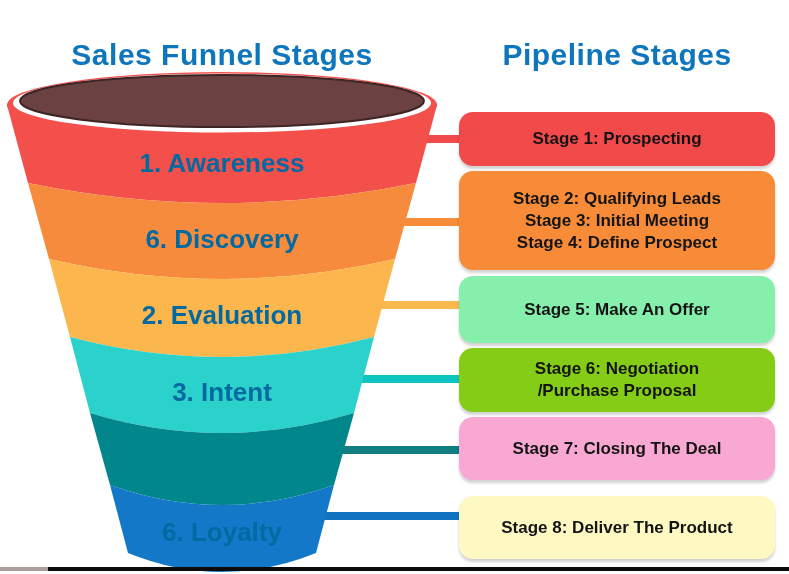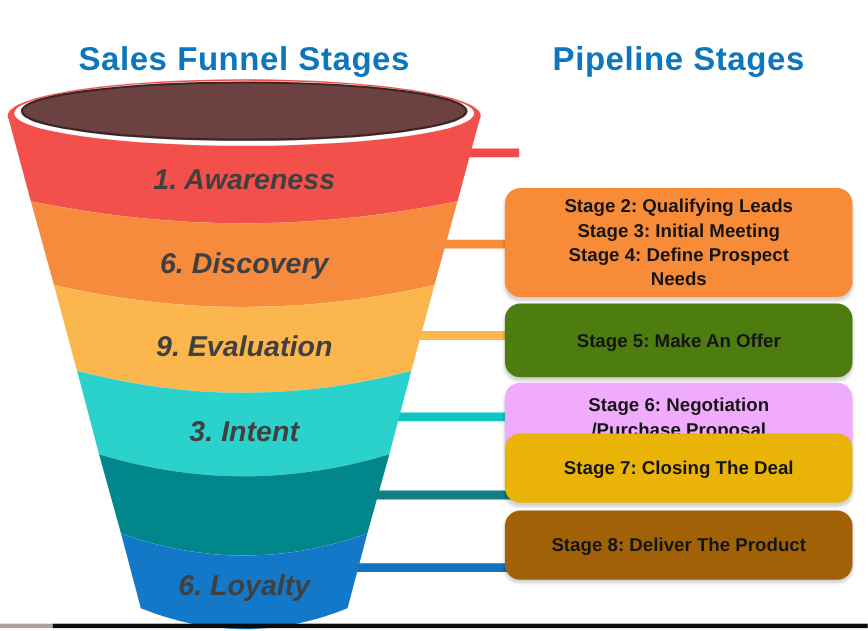--- a/index.html
+++ b/index.html
@@ -9,21 +9,21 @@
   }
   .stage svg{position:absolute;left:0;top:0;z-index:0;}
   .title{
     position:absolute;z-index:2;top:18px;font-size:30px;font-weight:800;
     letter-spacing:0.5px;text-align:center;color:#0E76BC;margin-top:20px;
   }
   .title.left{left:0;width:444px;}
   .title.right{left:459px;width:316px;}
   .flabel{
     position:absolute;z-index:2;left:0;width:444px;text-align:center;
-    font-size:26px;font-weight:800;color:#404040;line-height:30px;font-style:italic;
+    font-size:26px;font-weight:800;color:#0369a1;line-height:30px;
   }
   .pbox{
     position:absolute;z-index:2;left:459px;width:316px;border-radius:14px;
     display:flex;flex-direction:column;justify-content:center;align-items:center;
     box-shadow:0 3px 3px rgba(0,0,0,0.18);
   }
   .pline{
     font-size:17px;font-weight:700;color:#141414;line-height:22px;text-align:center;
     width:100%;
   }
@@ -54,44 +54,46 @@
     <ellipse cx="222" cy="105" rx="215" ry="33" fill="#F4504B"></ellipse>
     <ellipse cx="222" cy="103" rx="209" ry="29.5" fill="#FFFFFF"></ellipse>
     <ellipse cx="222" cy="101" rx="202" ry="26" stroke="#3E2424" stroke-width="2" fill="#6B4141"></ellipse>
   </svg>
 
   <div class="title left">Sales Funnel Stages</div>
   <div class="title right">Pipeline Stages</div>
 
   <div class="flabel" style="top:148px">1. Awareness</div>
   <div class="flabel" style="top:224px">6. Discovery</div>
-  <div class="flabel" style="top:300px">9. Evaluation</div>
+  <div class="flabel" style="top:300px">2. Evaluation</div>
   <div class="flabel" style="top:377px">3. Intent</div>
   <div class="flabel" style="top:517px">6. Loyalty</div>
 
+  <div class="pbox" style="top: 112px; height: 54px; background-color: rgb(242, 73, 75);">
+    <div class="pline">Stage 1: Prospecting</div>
+  </div>
 
   <div class="pbox" style="top: 171px; height: 99px; background-color: rgb(247, 139, 56);">
     <div class="pline">Stage 2: Qualifying Leads</div>
     <div class="pline">Stage 3: Initial Meeting</div>
     <div class="pline">Stage 4: Define Prospect</div>
-    <div class="pline">Needs</div>
   </div>
 
-  <div class="pbox" style="top: 276px; height: 67px; background-color: #4d7c0f;">
+  <div class="pbox" style="top: 276px; height: 67px; background-color: #86efac;">
     <div class="pline">Stage 5: Make An Offer</div>
   </div>
 
-  <div class="pbox" style="top: 348px; height: 64px; background-color: #f0abfc;">
+  <div class="pbox" style="top: 348px; height: 64px; background-color: #84cc16;">
     <div class="pline">Stage 6: Negotiation</div>
     <div class="pline">/Purchase Proposal</div>
   </div>
 
-  <div class="pbox" style="top: 394px; height: 63px; background-color: #eab308;">
+  <div class="pbox" style="top: 417px; height: 63px; background-color: #f9a8d4;">
     <div class="pline">Stage 7: Closing The Deal</div>
   </div>
 
-  <div class="pbox" style="top: 464px; height: 63px; background-color: #a16207;">
+  <div class="pbox" style="top: 496px; height: 63px; background-color: #fef9c3;">
     <div class="pline">Stage 8: Deliver The Product</div>
   </div>
 
   <div class="bline-gray"></div>
   <div class="bline-black"></div>
 </div>
 
 </body></html>

